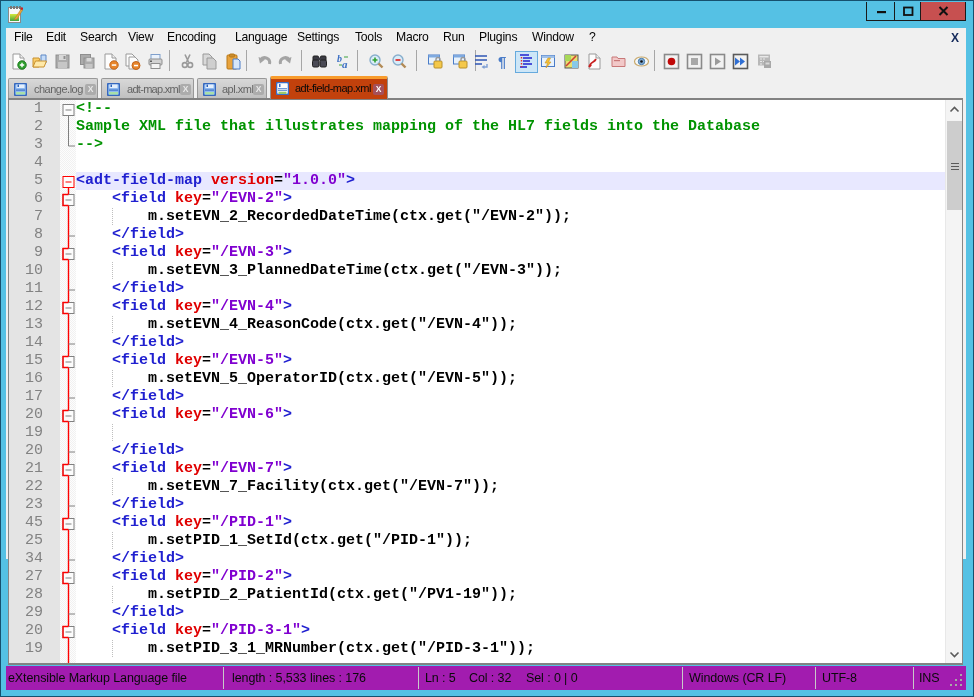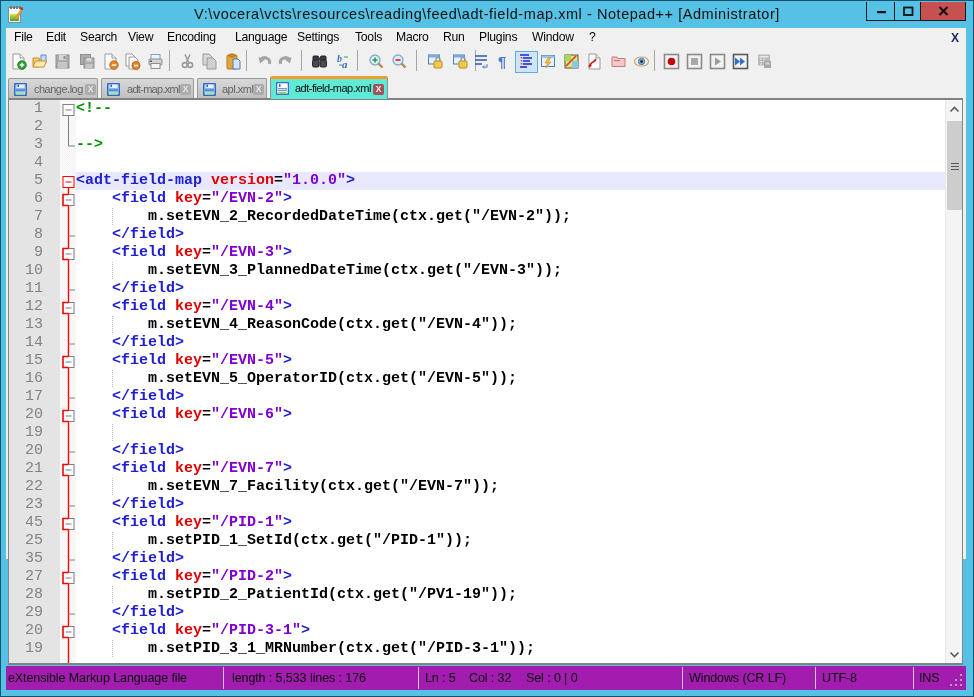--- a/index.html
+++ b/index.html
@@ -27,21 +27,21 @@
 .tsep{position:absolute;top:2px;width:1px;height:21px;background:#A6A6A6;}
 
 #tabbar{position:absolute;left:0;top:48px;width:960px;height:22px;}
 .tab{position:absolute;top:2px;height:20px;border:1px solid #989898;border-bottom:none;
  border-radius:2px 2px 0 0;background:linear-gradient(#D8D8D8,#C0C0C0);}
 .tab .tt{position:absolute;top:4px;font-size:11px;color:#646464;letter-spacing:-0.2px}
 .tab .tx{position:absolute;top:5px;width:11px;height:11px;border-radius:2px;
  background:#ACACAC;color:#E8E8E8;font-size:8.5px;font-weight:bold;text-align:center;
  line-height:11px;}
 .tab .tic{position:absolute;left:5px;top:4px;width:13px;height:13px}
-#tab4{top:0;height:23px;background:#5eead4;border-color:#8F8F8F;
+#tab4{top:0;height:23px;background:#c2410c;border-color:#8F8F8F;
  border-top:3px solid #F89C2D;z-index:3}
 #tab4 .tt{color:#0A0A0A;top:3px}
 #tab4 .tx{background:#A5505A;color:#fff}
 #tab4 .tic{top:3px}
 
 #editor{position:absolute;left:2px;top:70px;width:955px;height:567px;
  border:1px solid #868686;border-top:2px solid #828282;border-bottom:2px solid #828282;
  background:#fff;overflow:hidden;}
 #nummargin{position:absolute;left:0;top:0;width:51px;height:563px;background:#E4E4E4;}
 .num{position:absolute;left:0;width:34px;height:18px;text-align:right;
@@ -80,21 +80,20 @@
         <rect x="11" y="0" width="2" height="3" fill="#777"></rect>
   <defs>
           <linearGradient id="gr1" x1="0" y1="0" x2="0" y2="1">
    <stop offset="0" stop-color="#D6E83A"></stop>
             <stop offset="1" stop-color="#3FA13F"></stop>
           </linearGradient>
         </defs>
   <path d="M13.2,2.8 L7.5,11.5 L6.2,13.8 L9,13 L14.6,4.2 Z" fill="#E8A33D" stroke="#B87818" stroke-width="0.5"></path>
   <circle cx="13.9" cy="2.6" r="1.3" fill="#CC2222"></circle>
  </svg>
- <div id="ttext">V:\vocera\vcts\resources\reading\feed\adt-field-map.xml - Notepad++ [Administrator]</div>
  <div id="wbtns">
   <div class="wb" id="bmin"><svg width="28" height="19" viewBox="0 0 28 19">
             <rect x="10" y="9" width="9" height="2.2" fill="#111"></rect>
           </svg></div>
   <div class="wb" id="bmax"><svg width="26" height="19" viewBox="0 0 26 19">
             <rect x="9" y="5.5" width="8.5" height="7.5" fill="none" stroke="#111" stroke-width="1.8"></rect>
           </svg></div>
   <div class="wb" id="bclose"><svg width="45" height="19" viewBox="0 0 45 19">
             <path d="M18.5,5 L26.5,13 M26.5,5 L18.5,13" stroke="#111" stroke-width="2"></path>
           </svg></div>
@@ -354,21 +353,21 @@
           <div class="num" style="top:270px">16</div>
           <div class="num" style="top:288px">17</div>
           <div class="num" style="top:306px">20</div>
           <div class="num" style="top:324px">19</div>
           <div class="num" style="top:342px">20</div>
           <div class="num" style="top:360px">21</div>
           <div class="num" style="top:378px">22</div>
           <div class="num" style="top:396px">23</div>
           <div class="num" style="top:414px">45</div>
           <div class="num" style="top:432px">25</div>
-          <div class="num" style="top:450px">35</div>
+          <div class="num" style="top:450px">34</div>
           <div class="num" style="top:468px">27</div>
           <div class="num" style="top:486px">28</div>
           <div class="num" style="top:504px">29</div>
           <div class="num" style="top:522px">20</div>
           <div class="num" style="top:540px">19</div>
         </div>
 <svg id="foldmargin" style="position:absolute;left:51px;top:0;width:16px;height:563px;background:repeating-conic-gradient(#FDFDFD 0% 25%, #F1F1F1 0% 50%) 0 0/2px 2px" viewBox="0 0 16 563">
           <line x1="8.5" y1="87.5" x2="8.5" y2="563" stroke="#FF0000" stroke-width="1.4"></line>
           <line x1="8.5" y1="136" x2="15" y2="136" stroke="#808080" stroke-width="1"></line>
           <line x1="8.5" y1="190" x2="15" y2="190" stroke="#808080" stroke-width="1"></line>
@@ -407,20 +406,21 @@
           <path d="M8.5,418.5 H3 V429.5 H8.5" fill="none" stroke="#FF0000" stroke-width="1.4"></path>
           <rect x="3" y="472.5" width="11" height="11" fill="#FCFCFC" stroke="#808080" stroke-width="1"></rect>
           <line x1="5.5" y1="478" x2="11.5" y2="478" stroke="#808080" stroke-width="1"></line>
           <path d="M8.5,472.5 H3 V483.5 H8.5" fill="none" stroke="#FF0000" stroke-width="1.4"></path>
           <rect x="3" y="526.5" width="11" height="11" fill="#FCFCFC" stroke="#808080" stroke-width="1"></rect>
           <line x1="5.5" y1="532" x2="11.5" y2="532" stroke="#808080" stroke-width="1"></line>
           <path d="M8.5,526.5 H3 V537.5 H8.5" fill="none" stroke="#FF0000" stroke-width="1.4"></path>
         </svg>
 <div id="codearea">
           <div class="cl" style="top:0px"><span class="g">&lt;!--</span></div>
+          <div class="cl" style="top:18px"><span class="g">Sample XML file that illustrates mapping of the HL7 fields into the Database</span></div>
           <div class="cl" style="top:36px"><span class="g">--&gt;</span></div>
           <div class="cl" style="top:54px"></div>
           <div class="cl hl" style="top:72px"><span class="b">&lt;adt-field-map </span><span class="r">version</span>=<span class="p">"1.0.0"</span><span class="b">&gt;</span></div>
           <div class="cl" style="top:90px">    <span class="b">&lt;field </span><span class="r">key</span>=<span class="p">"/EVN-2"</span><span class="b">&gt;</span></div>
           <span class="guide" style="top:108px"></span>
           <div class="cl" style="top:108px">        m.setEVN_2_RecordedDateTime(ctx.get("/EVN-2"));</div>
           <div class="cl" style="top:126px">    <span class="b">&lt;/field&gt;</span></div>
           <div class="cl" style="top:144px">    <span class="b">&lt;field </span><span class="r">key</span>=<span class="p">"/EVN-3"</span><span class="b">&gt;</span></div>
           <span class="guide" style="top:162px"></span>
           <div class="cl" style="top:162px">        m.setEVN_3_PlannedDateTime(ctx.get("/EVN-3"));</div>

